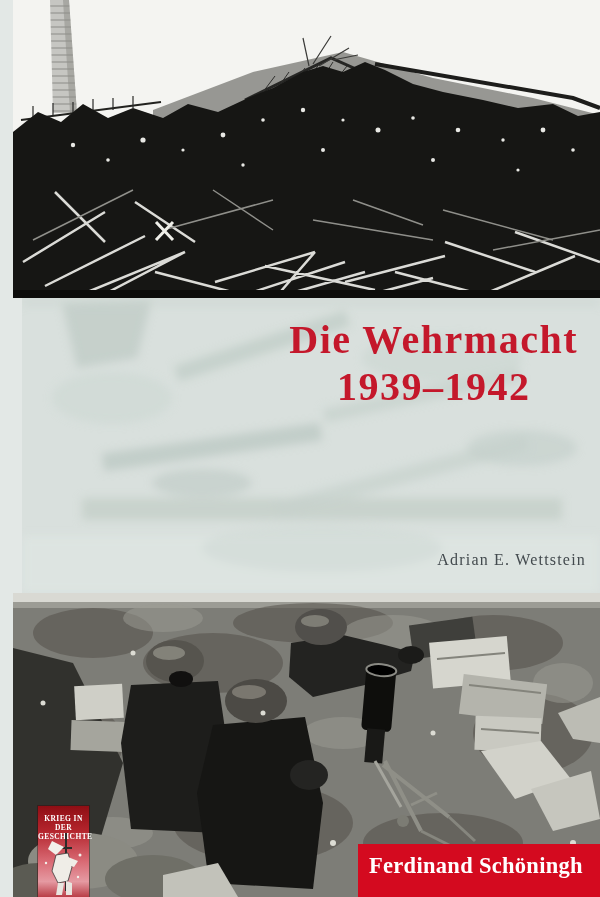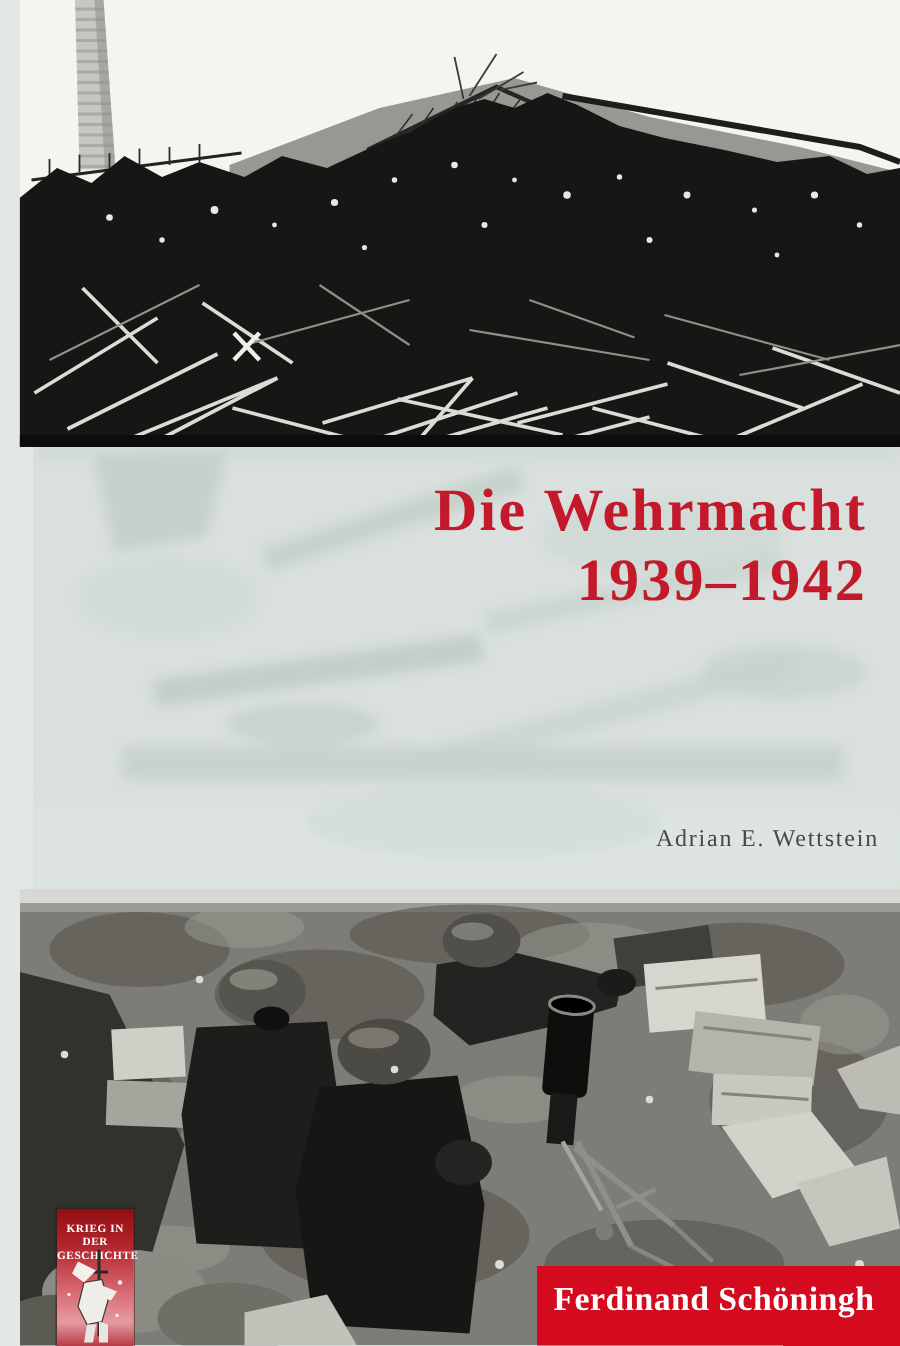--- a/index.html
+++ b/index.html
@@ -11,21 +11,21 @@
   .photo{position:absolute;left:13px;right:0;overflow:hidden;}
   .photo svg{display:block;width:100%;height:100%;}
   .top-photo{top:0;height:298px;}
   .bottom-photo{top:593px;height:304px;}
 
   .middle-band{position:absolute;left:0;top:298px;width:600px;height:295px;}
   .band-bg{position:absolute;left:22px;top:0;width:578px;height:295px;}
   .band-bg svg{display:block;width:100%;height:100%;}
 
   .title{
-    position:absolute;top:18px;right:22px;text-align:right;
+    position:absolute;top:18px;right:22px;text-align:center;
     font-weight:bold;font-size:40px;line-height:47px;letter-spacing:1.5px;
     color:#c4182b;white-space:nowrap;
   }
   .author{
     position:absolute;top:253px;right:14px;
     font-size:16px;letter-spacing:1.2px;color:#434a4e;white-space:nowrap;
   }
 
   .series-logo{
     position:absolute;left:38px;top:762px;width:51px;height:111px;

